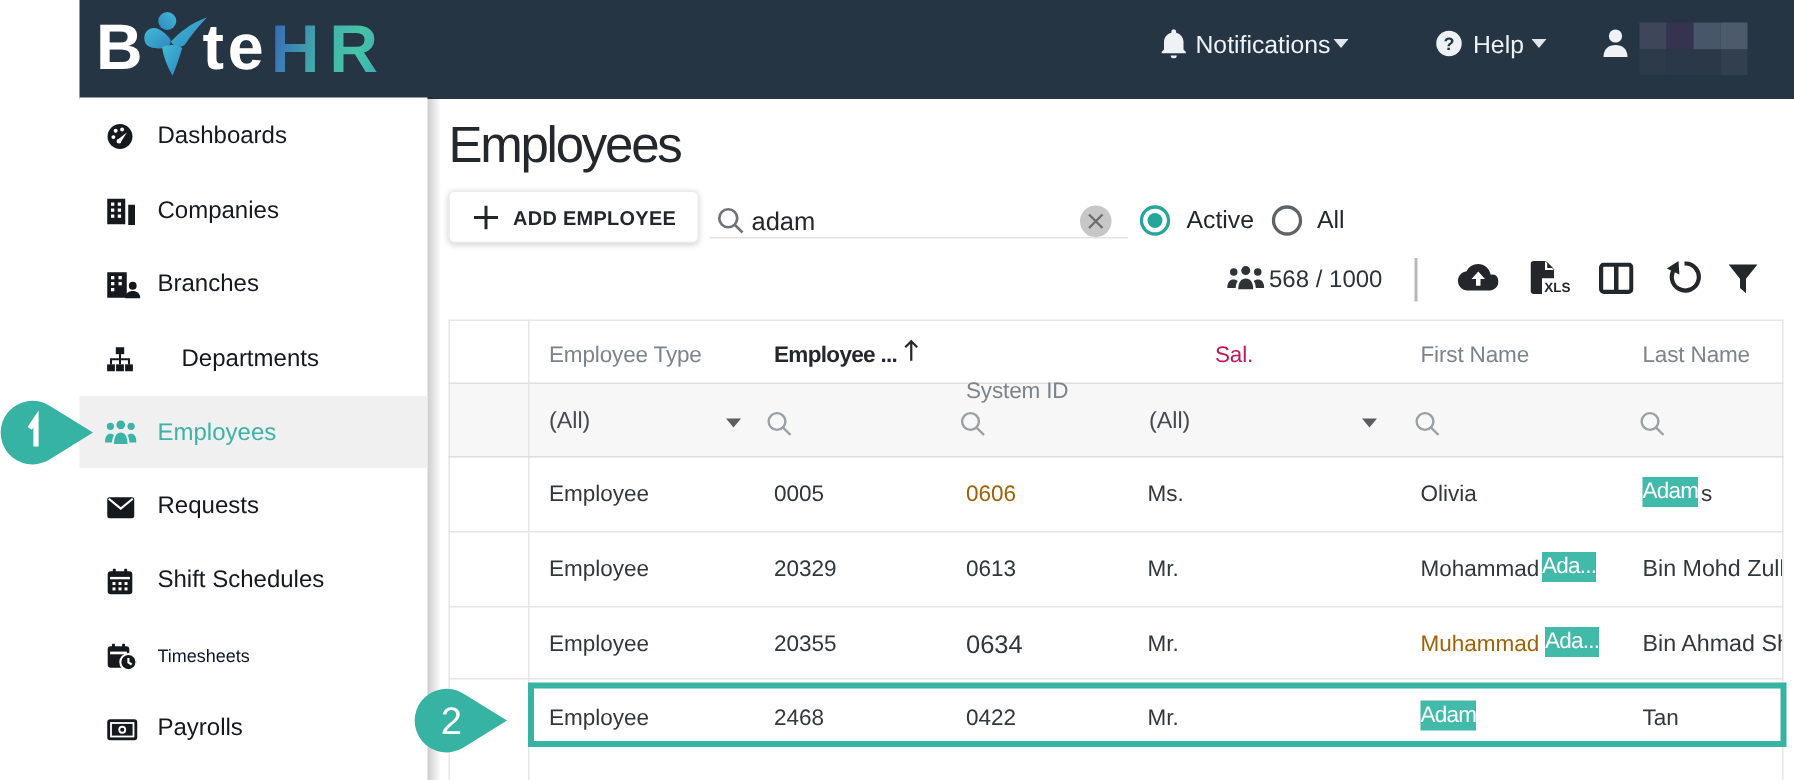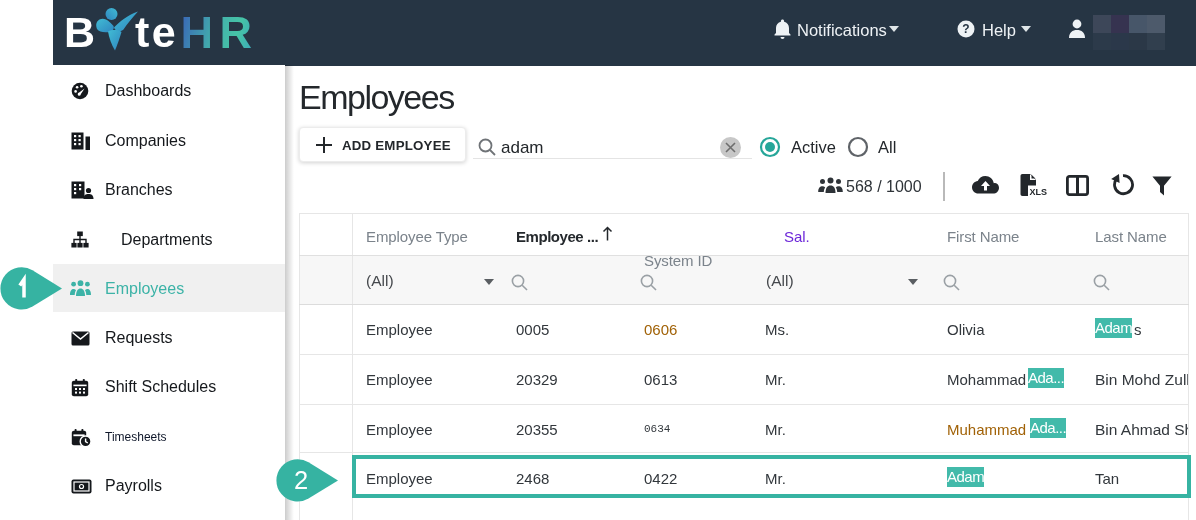--- a/index.html
+++ b/index.html
@@ -233,21 +233,21 @@
   <div class="abs" style="left:299px;top:354px;width:890px;height:1px;background:#e6e6e6;"></div>
   <div class="abs" style="left:299px;top:404px;width:890px;height:1px;background:#e6e6e6;"></div>
   <div class="abs" style="left:299px;top:452px;width:890px;height:1px;background:#e6e6e6;"></div>
 
   <div class="abs" style="left:366px;top:227px;font-size:15px;letter-spacing:-0.1px;color:#7b838b;line-height:19px;">Employee Type</div>
   <div class="abs" style="left:516px;top:227px;font-size:15px;font-weight:bold;letter-spacing:-0.45px;color:#24282c;line-height:19px;">Employee ...</div>
   <svg class="abs" style="left:602px;top:226px;" width="11" height="16" viewBox="0 0 11 16">
       <path d="M5.5 1.5 L5.5 14.5 M1.5 5.5 L5.5 1.5 L9.5 5.5" fill="none" stroke="#24282c" stroke-width="1.5"></path>
     </svg>
   <div class="abs" style="left:644px;top:227px;font-size:15px;letter-spacing:-0.1px;color:#7b838b;line-height:19px;margin-top:24px;">System ID</div>
-  <div class="abs" style="left:784px;top:227px;font-size:15px;letter-spacing:-0.1px;color:#6d28d9;line-height:19px;">Sal.</div>
+  <div class="abs" style="left:810px;top:227px;font-size:15px;letter-spacing:-0.1px;color:#be185d;line-height:19px;">Sal.</div>
   <div class="abs" style="left:947px;top:227px;font-size:15px;letter-spacing:-0.1px;color:#7b838b;line-height:19px;">First Name</div>
   <div class="abs" style="left:1095px;top:227px;font-size:15px;letter-spacing:-0.1px;color:#7b838b;line-height:19px;">Last Name</div>
 
   <div class="abs" style="left:366px;top:271px;font-size:15.5px;color:#46494d;line-height:19px;">(All)</div>
   <div class="abs" style="left:484px;top:279px;width:0;height:0;border-left:5px solid transparent;border-right:5px solid transparent;border-top:6px solid #5a5e62;"></div>
   <svg class="abs" style="left:511px;top:274px;" width="17" height="17" viewBox="0 0 17 17">
     <circle cx="7" cy="7" r="5.6" fill="none" stroke="#9aa0a5" stroke-width="1.6"></circle>
     <line x1="11.2" y1="11.2" x2="16" y2="16" stroke="#9aa0a5" stroke-width="1.6"></line>
   </svg>
   <svg class="abs" style="left:640px;top:274px;" width="17" height="17" viewBox="0 0 17 17">
@@ -276,21 +276,21 @@
   <div class="abs" style="left:366px;top:370px;font-size:15px;color:#32373c;line-height:19px;">Employee</div>
   <div class="abs" style="left:516px;top:370px;font-size:15px;color:#32373c;line-height:19px;text-align:center;">20329</div>
   <div class="abs" style="left:644px;top:370px;font-size:15px;color:#32373c;line-height:19px;">0613</div>
   <div class="abs" style="left:765px;top:370px;font-size:15px;color:#32373c;line-height:19px;">Mr.</div>
   <div class="abs" style="left:947px;top:370px;font-size:15px;color:#32373c;line-height:19px;">Mohammad</div>
   <div class="abs" style="left:1028px;top:368px;height:20px;background:#42baaa;color:#fff;font-size:15px;line-height:20px;padding:0;letter-spacing:-0.5px;">Ada...</div>
   <div class="abs" style="left:1095px;top:370px;width:93px;overflow:hidden;white-space:nowrap;font-size:15.5px;color:#32373c;line-height:19px;">Bin Mohd Zulkifli</div>
 
   <div class="abs" style="left:366px;top:420px;font-size:15px;color:#32373c;line-height:19px;">Employee</div>
   <div class="abs" style="left:516px;top:420px;font-size:15px;color:#32373c;line-height:19px;">20355</div>
-  <div class="abs" style="left:644px;top:420px;font-size:11px;color:#32373c;line-height:19px;font-family:Liberation Mono, monospace;">0634</div>
+  <div class="abs" style="left:644px;top:420px;font-size:17px;color:#32373c;line-height:19px;">0634</div>
   <div class="abs" style="left:765px;top:420px;font-size:15px;color:#32373c;line-height:19px;">Mr.</div>
   <div class="abs" style="left:947px;top:420px;font-size:15px;color:#a16207;line-height:19px;">Muhammad</div>
   <div class="abs" style="left:1030px;top:418px;height:20px;background:#42baaa;color:#fff;font-size:15px;line-height:20px;padding:0;letter-spacing:-0.5px;">Ada...</div>
   <div class="abs" style="left:1095px;top:420px;width:93px;overflow:hidden;white-space:nowrap;font-size:15.5px;color:#32373c;line-height:19px;">Bin Ahmad Shah</div>
 
   <div class="abs" style="left:366px;top:469px;font-size:15px;color:#32373c;line-height:19px;">Employee</div>
   <div class="abs" style="left:516px;top:469px;font-size:15px;color:#32373c;line-height:19px;">2468</div>
   <div class="abs" style="left:644px;top:469px;font-size:15px;color:#32373c;line-height:19px;">0422</div>
   <div class="abs" style="left:765px;top:469px;font-size:15px;color:#32373c;line-height:19px;">Mr.</div>
   <div class="abs" style="left:947px;top:467px;height:20px;background:#42baaa;color:#fff;font-size:15px;line-height:20px;padding:0;letter-spacing:-0.5px;">Adam</div>

